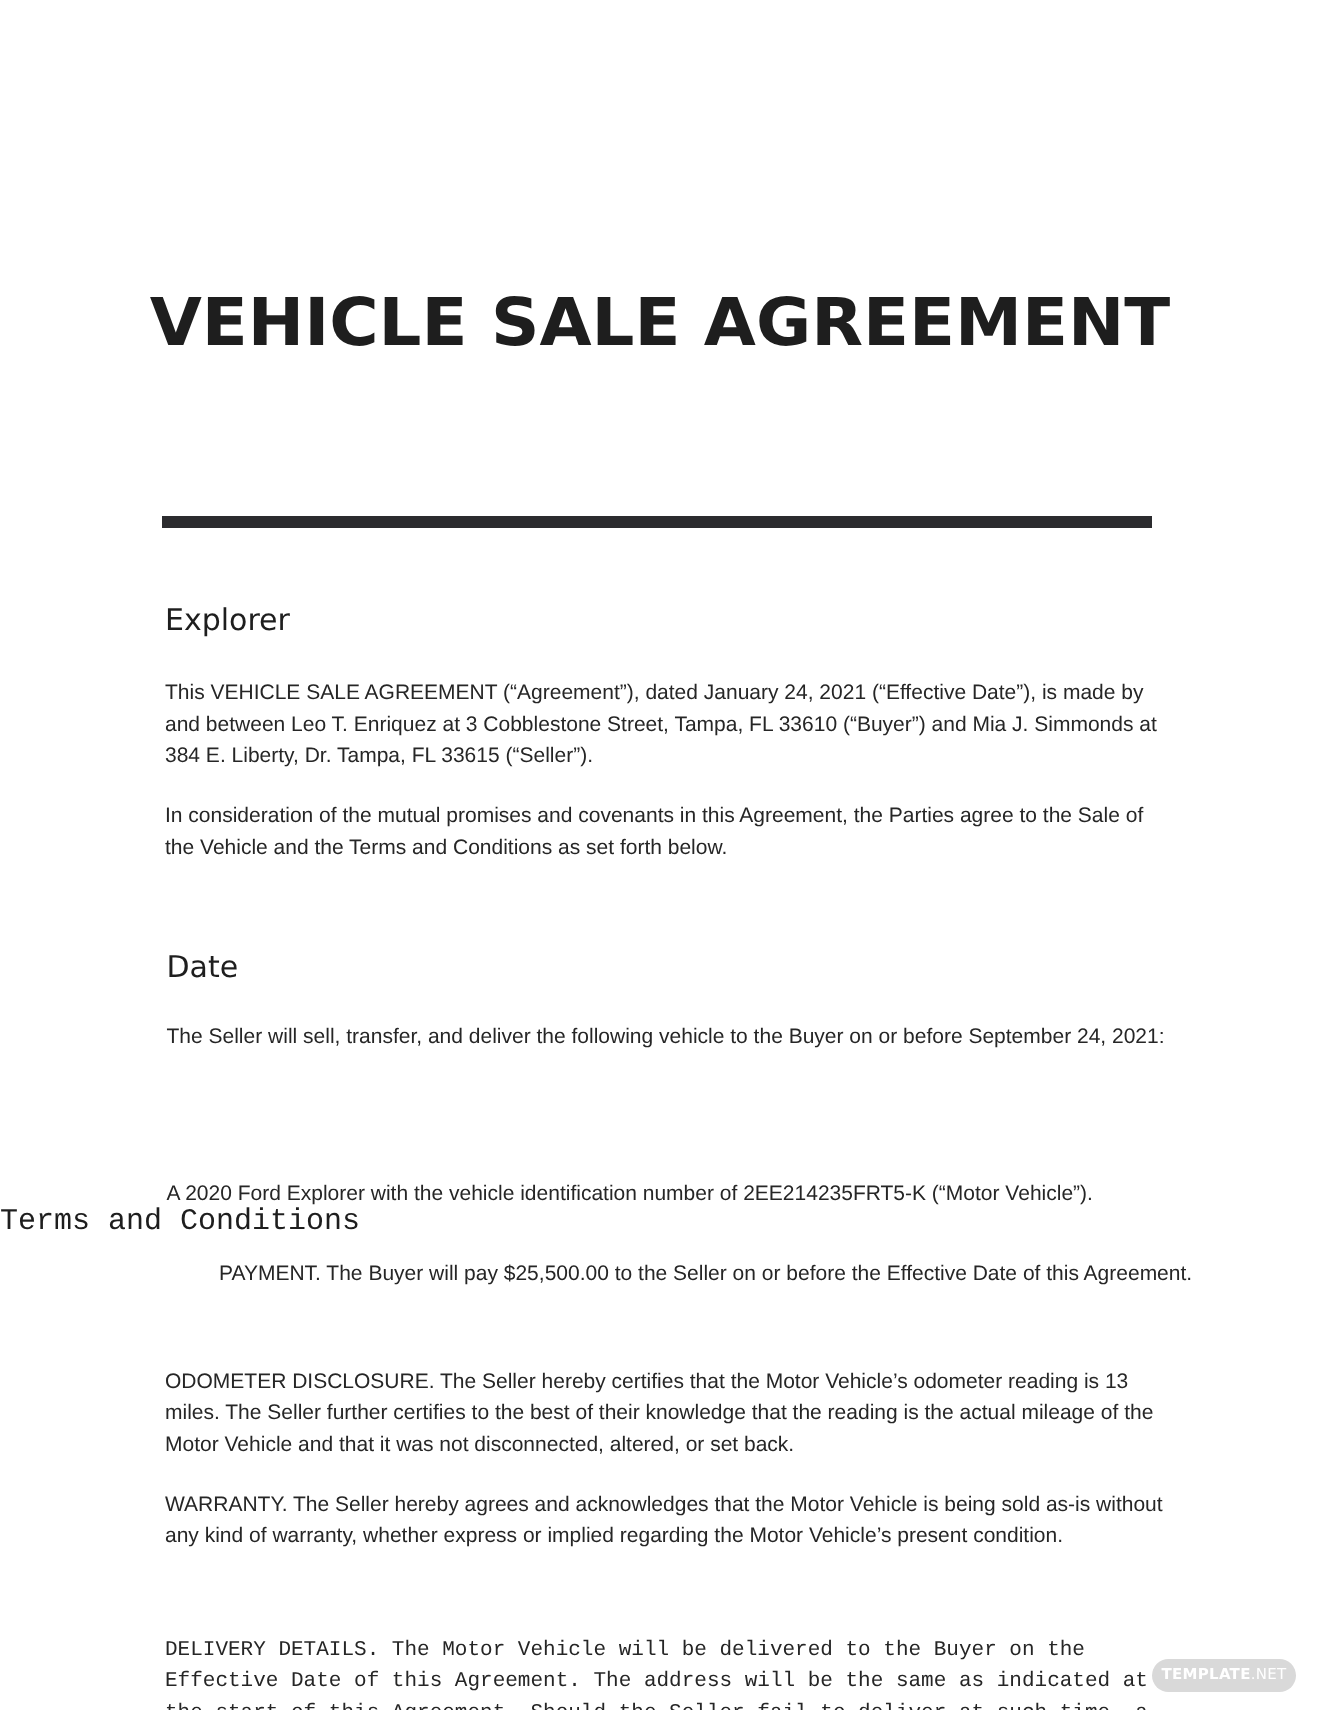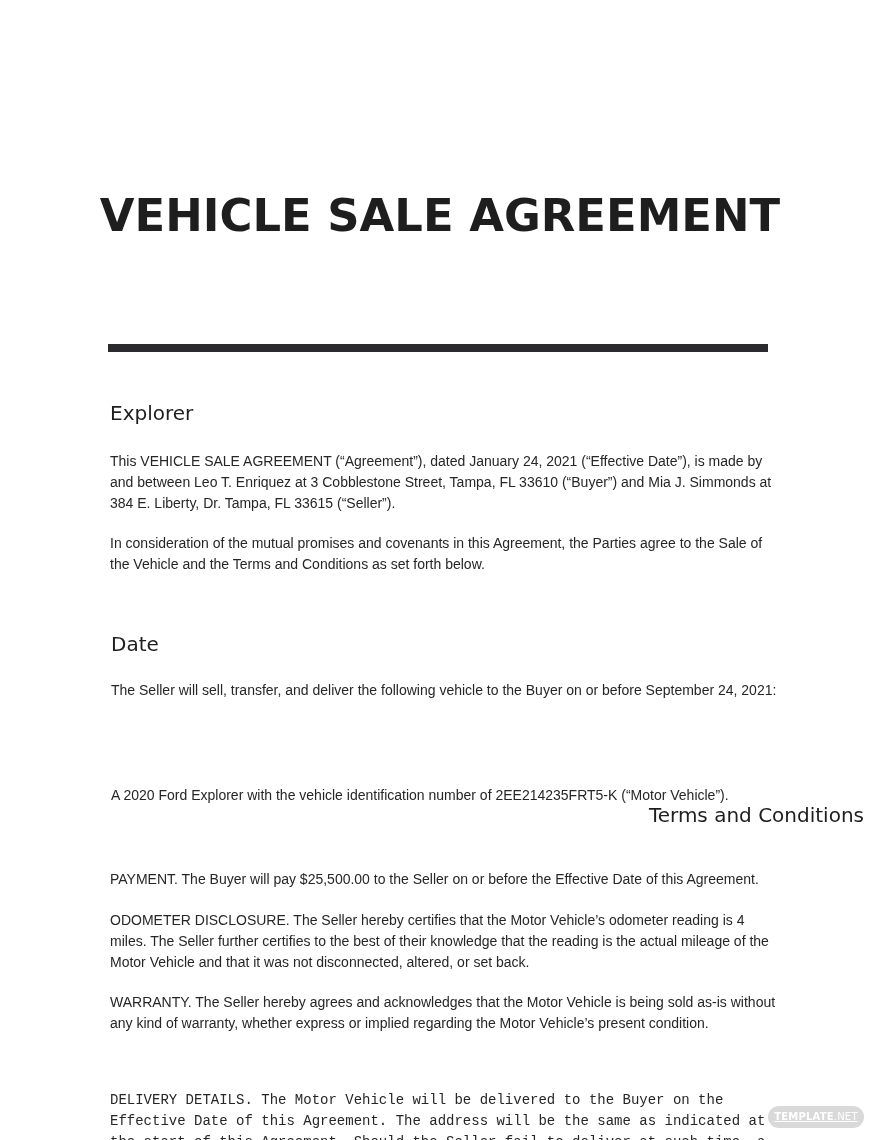--- a/index.html
+++ b/index.html
@@ -18,37 +18,37 @@
     .h2 {
       position: absolute; font-family: "DejaVu Sans", sans-serif; font-size: 20px; color: #1e1e1e; margin: 0; font-weight: normal;
     }
     .p {
       position: absolute; left: 110px; width: 670px; font-size: 14px; line-height: 20.8px; color: #262626; margin: 0;
       font-family: "Liberation Sans", sans-serif;
     }
     .badge {
       position: absolute; left: 768px; top: 1106px; width: 96px; height: 22px; border-radius: 11px; background: #d9d9d9;
       color: #ffffff; font-size: 10px; font-weight: bold; text-align: center; line-height: 22px;
-      font-family: "DejaVu Sans", sans-serif; letter-spacing: 0.2px; text-decoration: underline;
+      font-family: "DejaVu Sans", sans-serif; letter-spacing: 0.2px;
     }
     .badge .net { font-weight: normal; }
   </style>
 </head>
 <body>
 
 <h1 class="title">VEHICLE SALE AGREEMENT</h1>
 <div class="rule"></div>
 
 <h2 class="h2" style="left:110px; top:401px;">Explorer</h2>
 <p class="p" style="top:451px;">This VEHICLE SALE AGREEMENT (“Agreement”), dated January 24, 2021 (“Effective Date”), is made by and between Leo T. Enriquez at 3 Cobblestone Street, Tampa, FL 33610 (“Buyer”) and Mia J. Simmonds at 384 E. Liberty, Dr. Tampa, FL 33615 (“Seller”).</p>
 <p class="p" style="top:533px;">In consideration of the mutual promises and covenants in this Agreement, the Parties agree to the Sale of the Vehicle and the Terms and Conditions as set forth below.</p>
 
 <h2 class="h2" style="left:111px; top:632px;">Date</h2>
 <p class="p" style="top:680px; left:111px;">The Seller will sell, transfer, and deliver the following vehicle to the Buyer on or before September 24, 2021:</p>
 <p class="p" style="top:761px; left:111px;margin-top:24px;">A 2020 Ford Explorer with the vehicle identification number of 2EE214235FRT5-K (“Motor Vehicle”).</p>
 
-<h2 class="h2" style="left:0; width:864px; text-align:right; top:803px;">Terms and Conditions</h2>
-<p class="p" style="top:869px;">PAYMENT. The Buyer will pay $25,500.00 to the Seller on or before the Effective Date of this Agreement.</p>
-<p class="p" style="top:910px;">ODOMETER DISCLOSURE. The Seller hereby certifies that the Motor Vehicle’s odometer reading is 4 miles. The Seller further certifies to the best of their knowledge that the reading is the actual mileage of the Motor Vehicle and that it was not disconnected, altered, or set back.</p>
+<h2 class="h2" style="left:0; width:864px; text-align:left; top:803px;font-family:Liberation Mono, monospace;">Terms and Conditions</h2>
+<p class="p" style="top:838px;margin-left:36px;">PAYMENT. The Buyer will pay $25,500.00 to the Seller on or before the Effective Date of this Agreement.</p>
+<p class="p" style="top:910px;">ODOMETER DISCLOSURE. The Seller hereby certifies that the Motor Vehicle’s odometer reading is 13 miles. The Seller further certifies to the best of their knowledge that the reading is the actual mileage of the Motor Vehicle and that it was not disconnected, altered, or set back.</p>
 <p class="p" style="top:992px;">WARRANTY. The Seller hereby agrees and acknowledges that the Motor Vehicle is being sold as-is without any kind of warranty, whether express or implied regarding the Motor Vehicle’s present condition.</p>
 <p class="p" style="top:1090px;font-family:Liberation Mono, monospace;">DELIVERY DETAILS. The Motor Vehicle will be delivered to the Buyer on the Effective Date of this Agreement. The address will be the same as indicated at the start of this Agreement. Should the Seller fail to deliver at such time, a late fee of $200 per day will be paid.</p>
 
 <div class="badge"><span>TEMPLATE</span><span class="net">.NET</span></div>
 
 </body></html>

